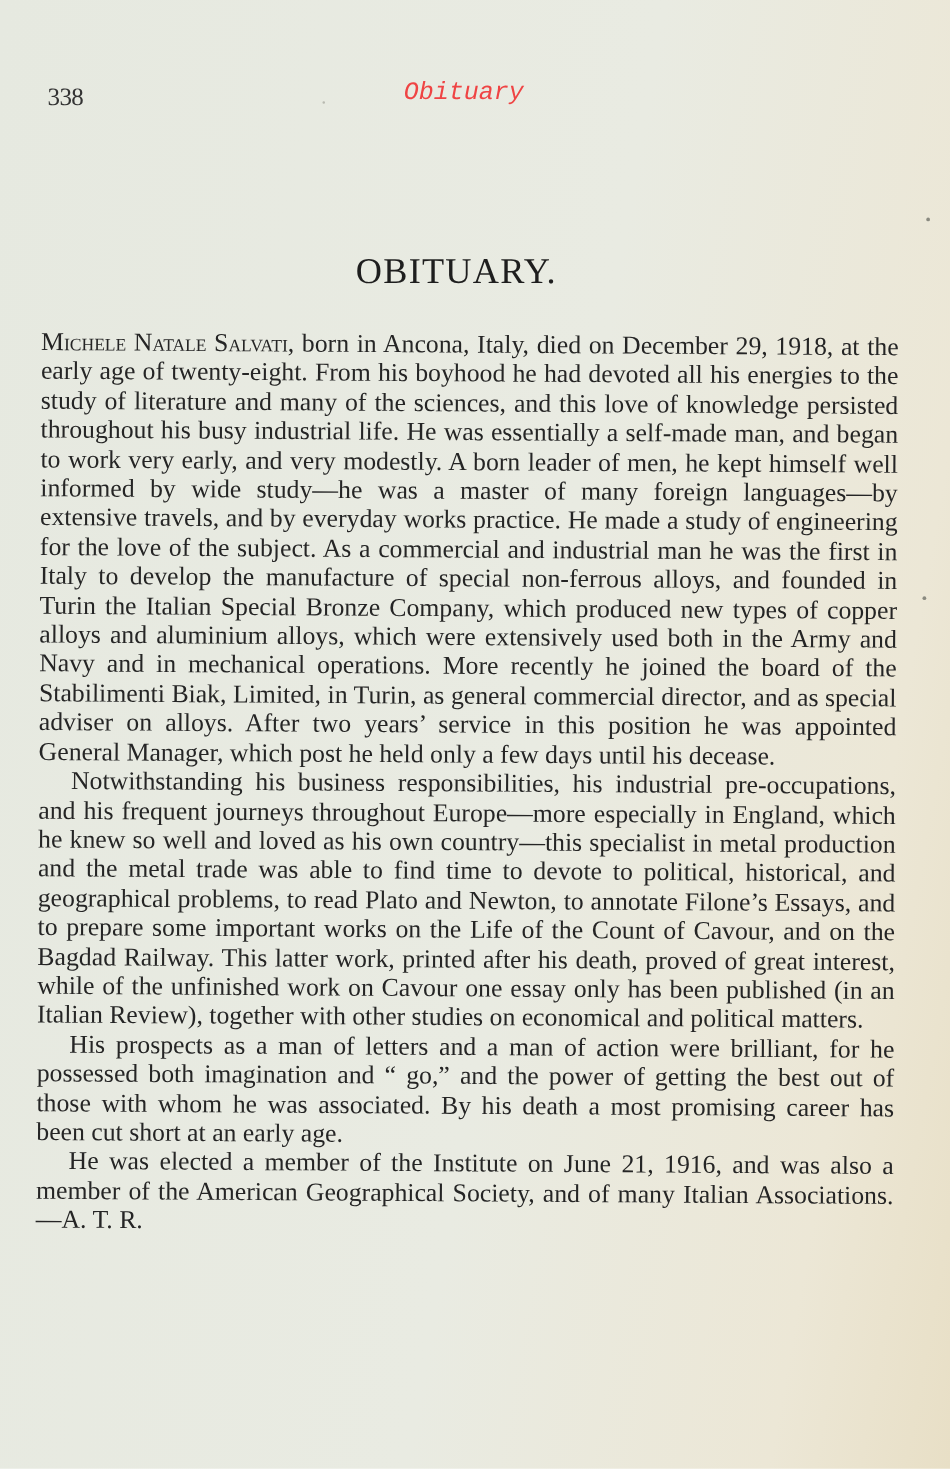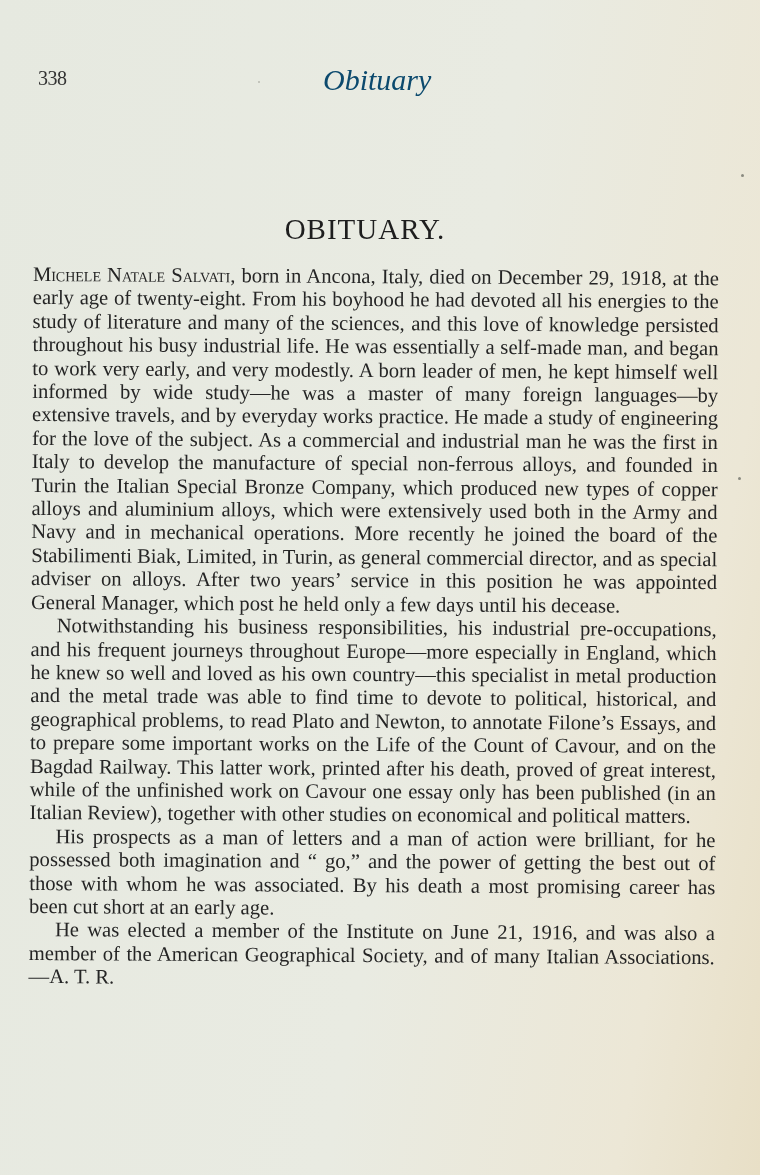--- a/index.html
+++ b/index.html
@@ -36,28 +36,28 @@
       top: 4px;
       font-family: "Liberation Serif", serif;
       font-size: 20px;
       color: #333;
       letter-spacing: -0.5px;
     }
     .running-title {
       position: absolute;
       left: 285px;
       top: 0;
-      font-family: Liberation Serif, serif;
+      font-family: Liberation Mono, monospace;
       font-style: italic;
-      font-size: 30px;
-      color: #0c4a6e;
+      font-size: 20px;
+      color: #ef4444;
     }
     .main-title {
       position: absolute;
-      top: 172px;
+      top: 160px;
       left: 0;
       width: 760px;
       text-align: center;
       font-family: "Liberation Serif", serif;
       font-size: 29px;
       letter-spacing: 1px;
       color: #1e1e1e;
       padding-left: 0px;
     }
     .main-title span { position: relative; left: -15px; }

